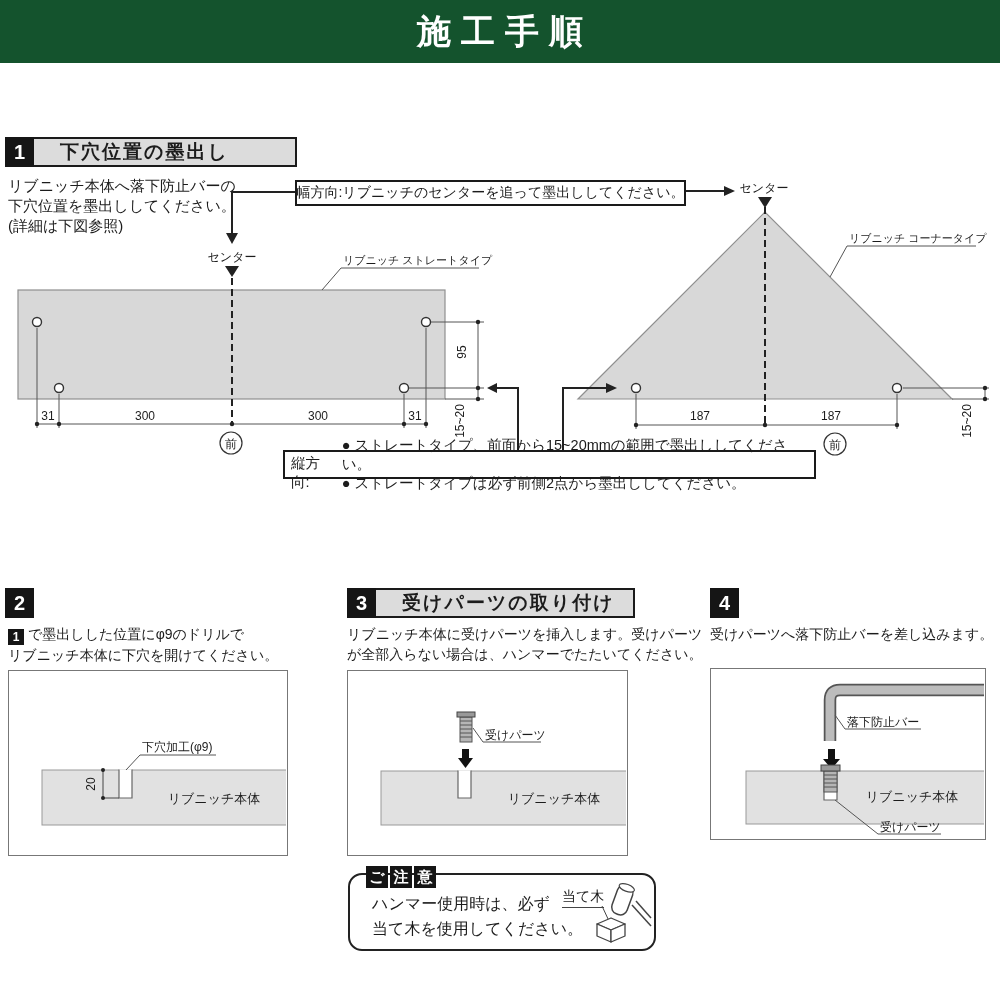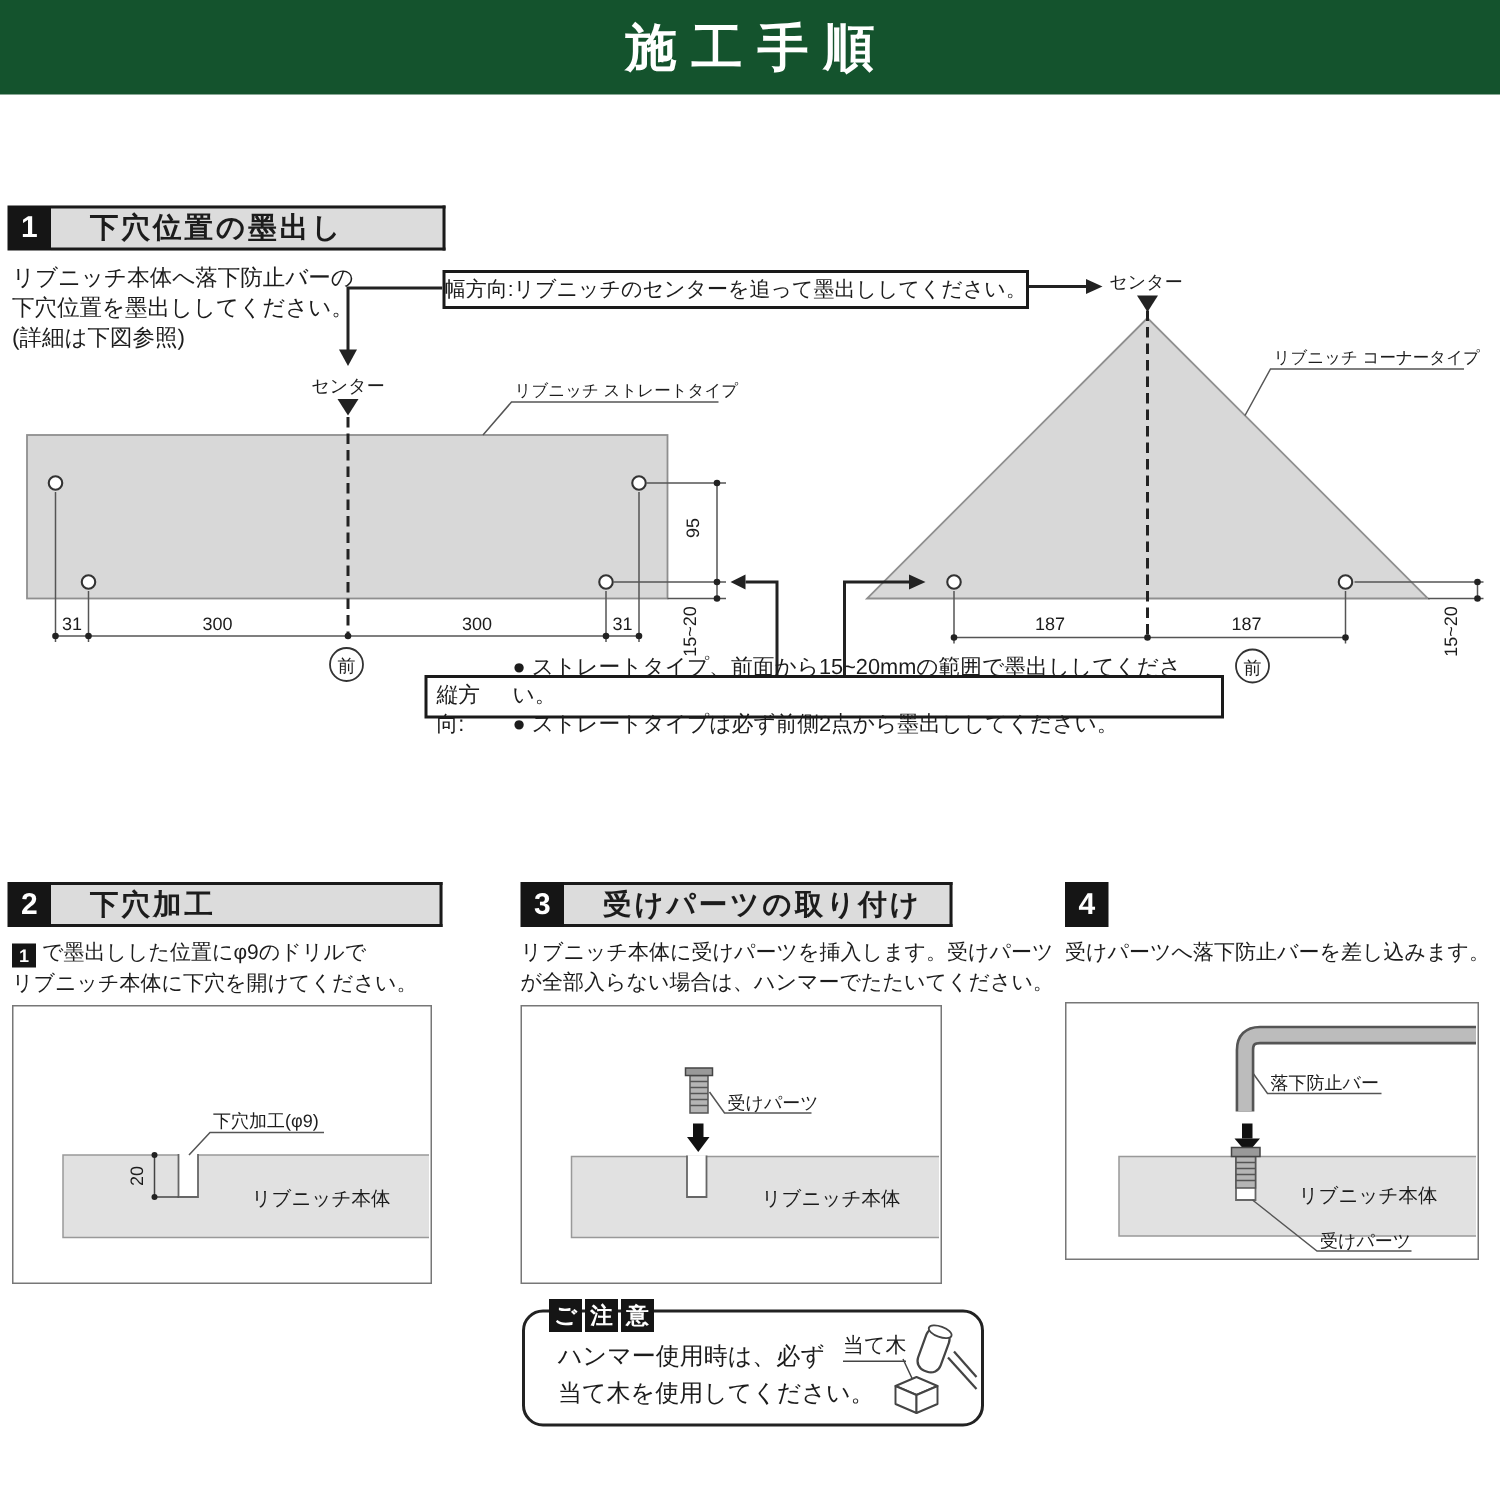--- a/index.html
+++ b/index.html
@@ -168,21 +168,20 @@
   <div class="abs note-box" style="left:283px;top:450px;width:533px;height:29px;display:flex;align-items:center;padding:0 6px;z-index:2;">
     <div style="font-size:14.5px;align-self:flex-start;padding-top:2px;">縦方向:</div>
     <div style="font-size:14.5px;line-height:19px;padding-left:4px;">
       <div>● ストレートタイプ、前面から15~20mmの範囲で墨出ししてください。</div>
       <div>● ストレートタイプは必ず前側2点から墨出ししてください。</div>
     </div>
   </div>
 
   <div class="abs sec-head" style="left:5px;top:588px;width:290px;">
     <div class="sec-num">2</div>
-    <div class="sec-bar">下穴加工</div>
   </div>
   <div class="abs body-text" style="left:8px;top:624px;">
     <div><span class="step-sq">1</span><span>で墨出しした位置にφ9のドリルで</span></div>
     <div>リブニッチ本体に下穴を開けてください。</div>
   </div>
   <div class="abs diag" style="left:8px;top:670px;width:280px;height:186px;">
     <svg width="277" height="183" viewBox="0 0 277 183">
       <rect x="33" y="99" width="246" height="55" fill="#e1e1e1" stroke="#999" stroke-width="1"></rect>
       <path d="M110,98.4 L110,127 L123,127 L123,98.4" fill="#fff" stroke="#666" stroke-width="1.2"></path>
 

